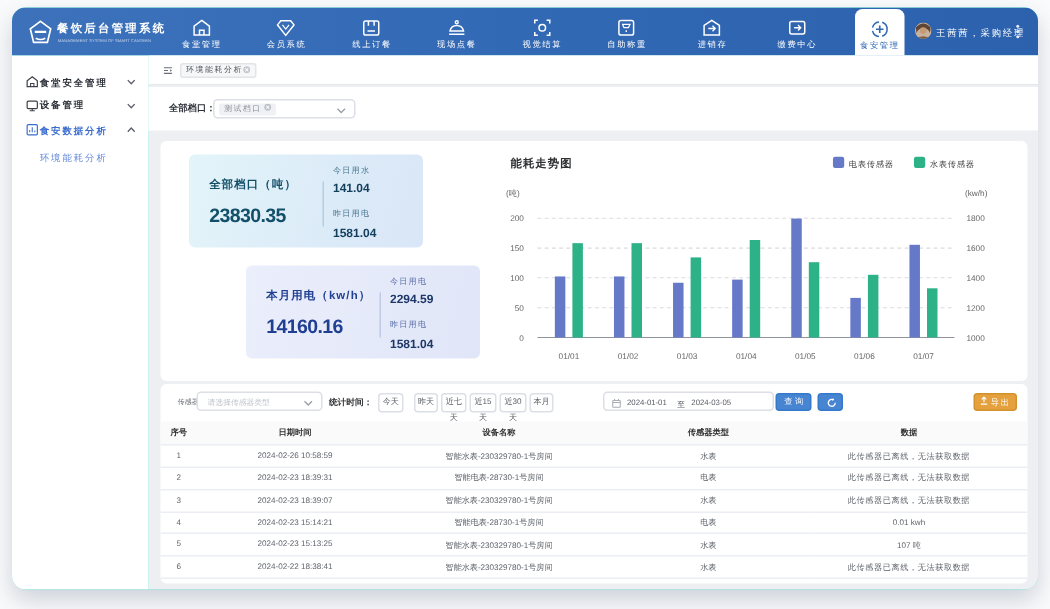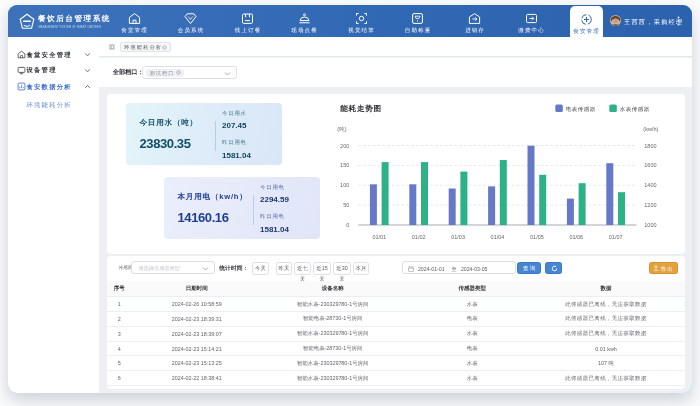--- a/index.html
+++ b/index.html
@@ -207,25 +207,25 @@
               <circle cx="2.5" cy="2.5" r="2.3" fill="#bfc4cb"></circle>
               <path d="M1.5 1.5 L3.5 3.5 M3.5 1.5 L1.5 3.5" stroke="#fff" stroke-width=".7"></path>
             </svg></span>
         <svg class="abs" style="right:5px;top:4px;" width="7" height="6" viewBox="0 0 7 6">
             <path d="M1 1.5 L3.5 4 L6 1.5" fill="none" stroke="#9aa0a8" stroke-width=".9"></path>
           </svg>
       </div>
     </div>
     <div class="card" id="main">
       <div class="stat" id="stat1">
-        <div class="tt" style="top:15.3px;">今日用水（吨）</div>
+        <div class="tt" style="top:15.3px;">全部档口（吨）</div>
         <div class="num" style="top:33px;">23830.35</div>
         <div class="dv"></div>
         <div class="sl" style="top:6.5px;">今日用水</div>
-        <div class="sv" style="top:18.3px;">207.45</div>
+        <div class="sv" style="top:18.3px;">141.04</div>
         <div class="sl" style="top:35.5px;">昨日用电</div>
         <div class="sv" style="top:48px;">1581.04</div>
       </div>
       <div class="stat" id="stat2">
         <div class="tt" style="top:15.3px;">本月用电（kw/h）</div>
         <div class="num" style="top:33px;">14160.16</div>
         <div class="dv"></div>
         <div class="sl" style="top:6.5px;">今日用电</div>
         <div class="sv" style="top:18.3px;">2294.59</div>
         <div class="sl" style="top:35.5px;">昨日用电</div>

